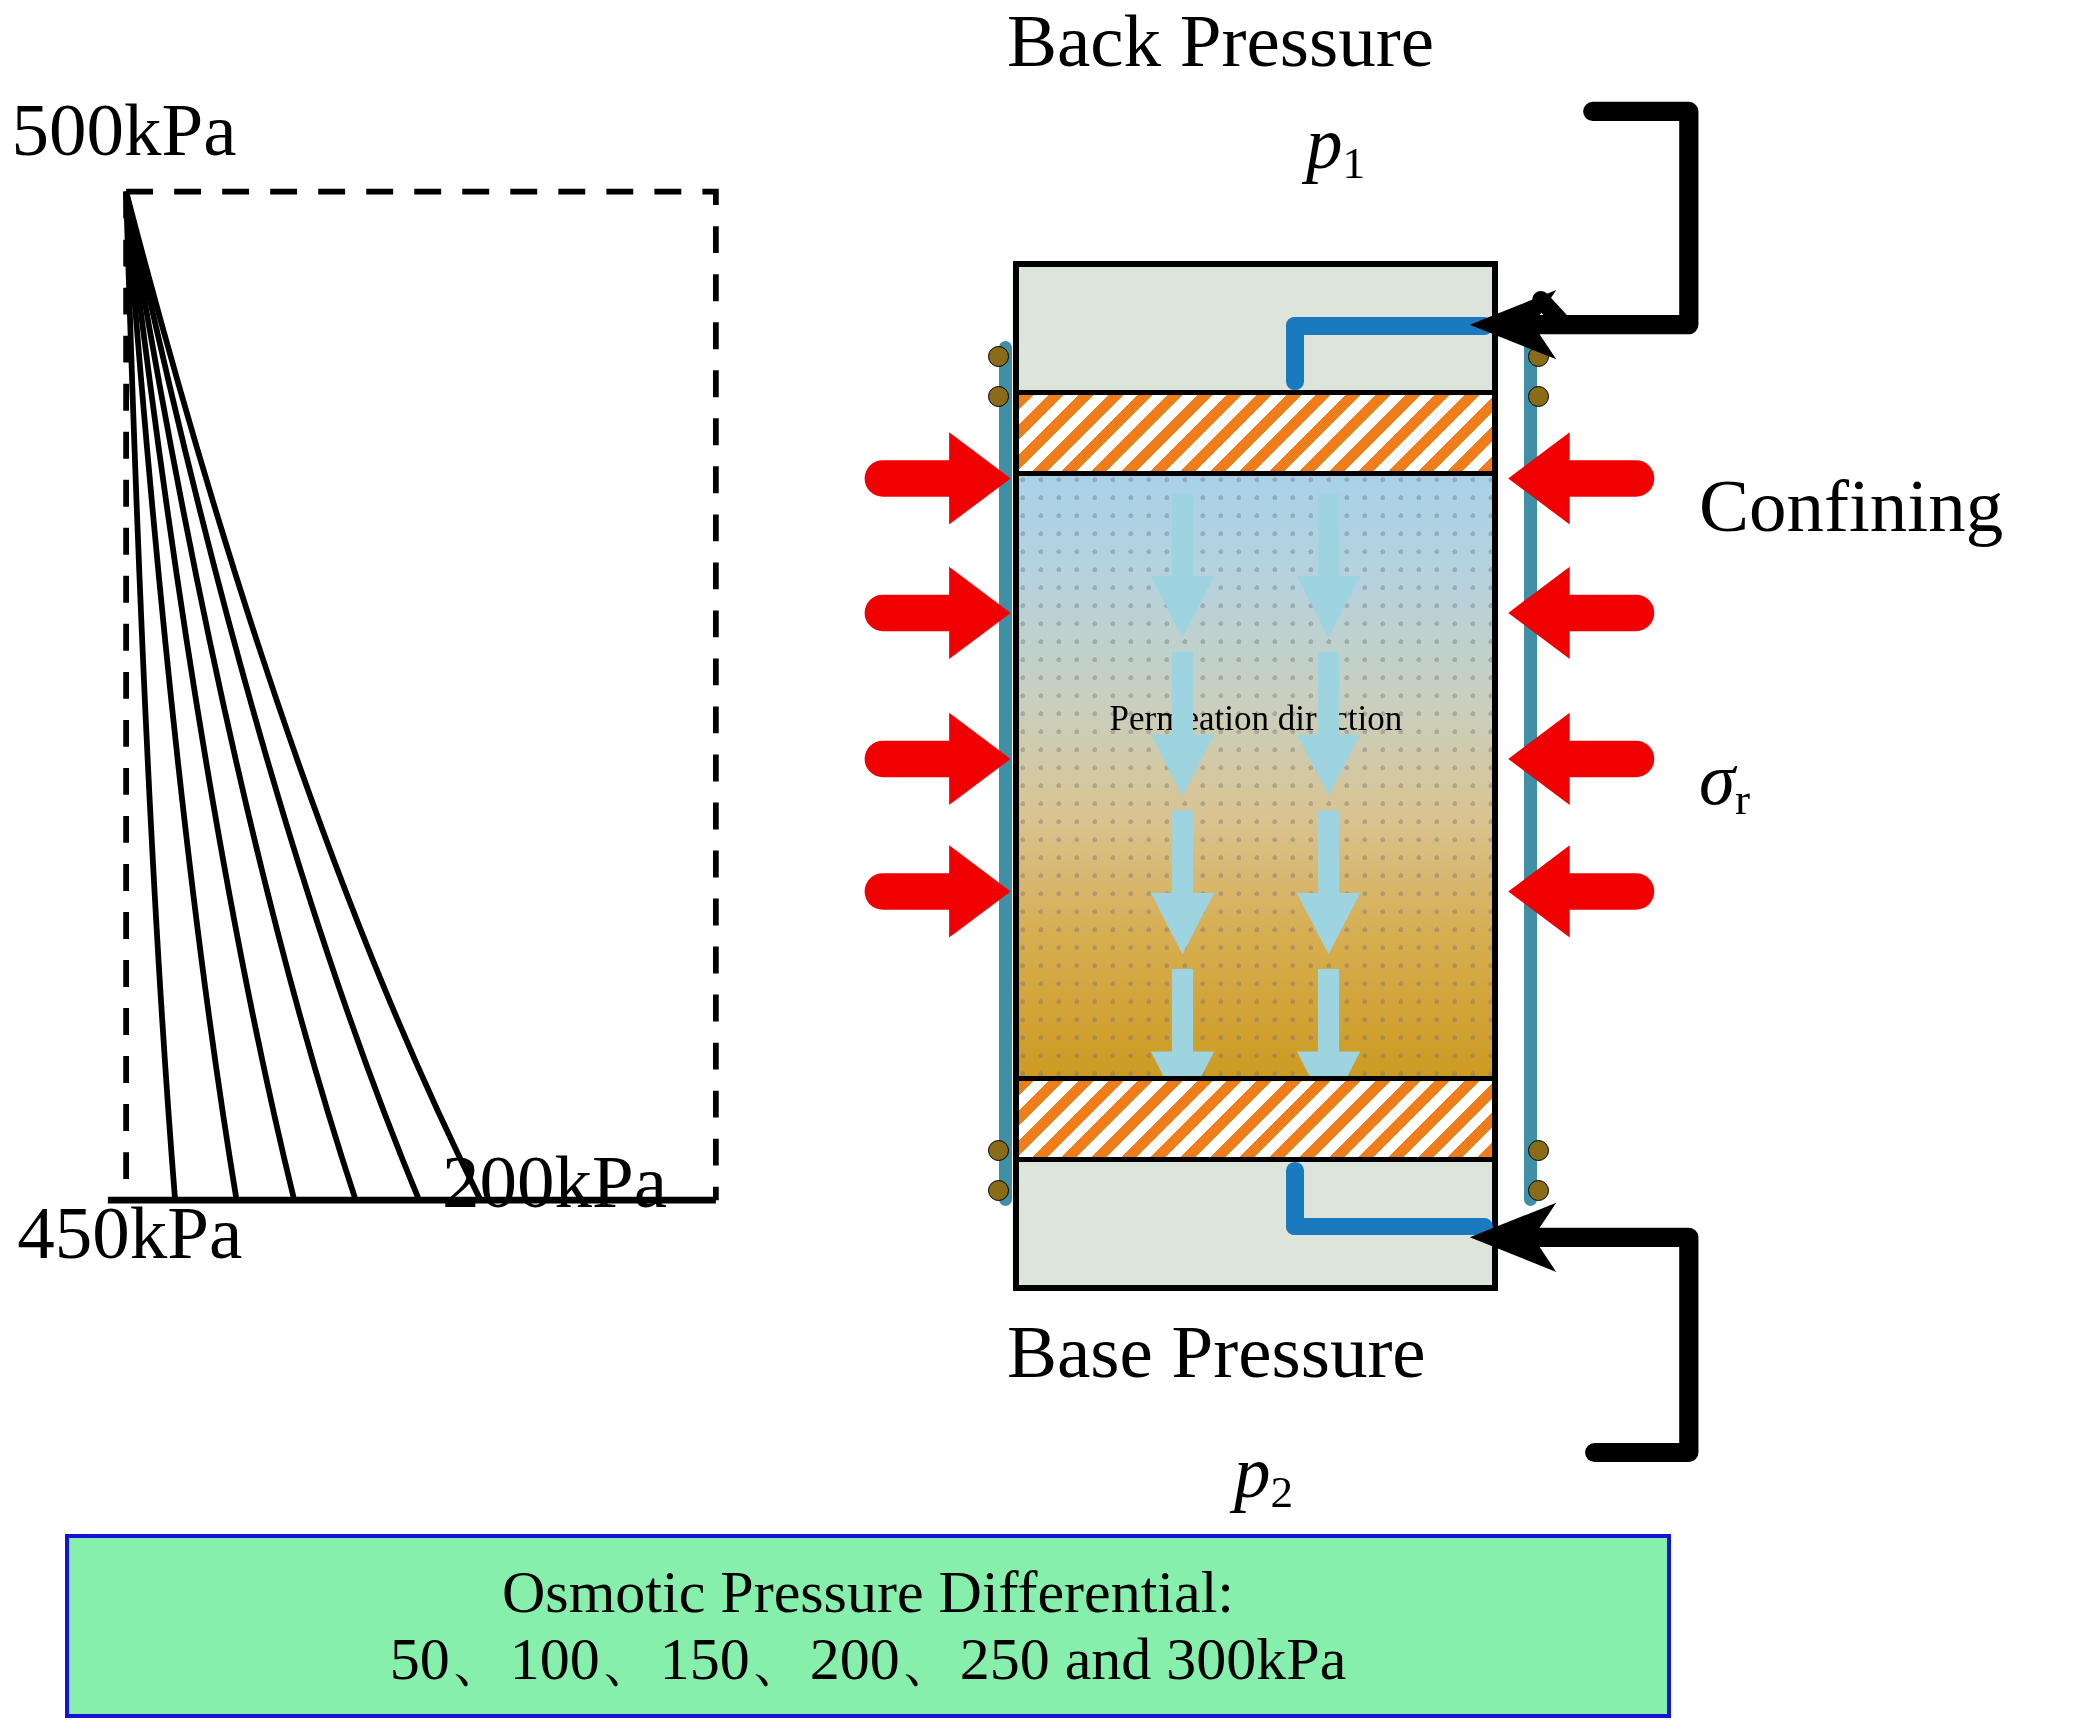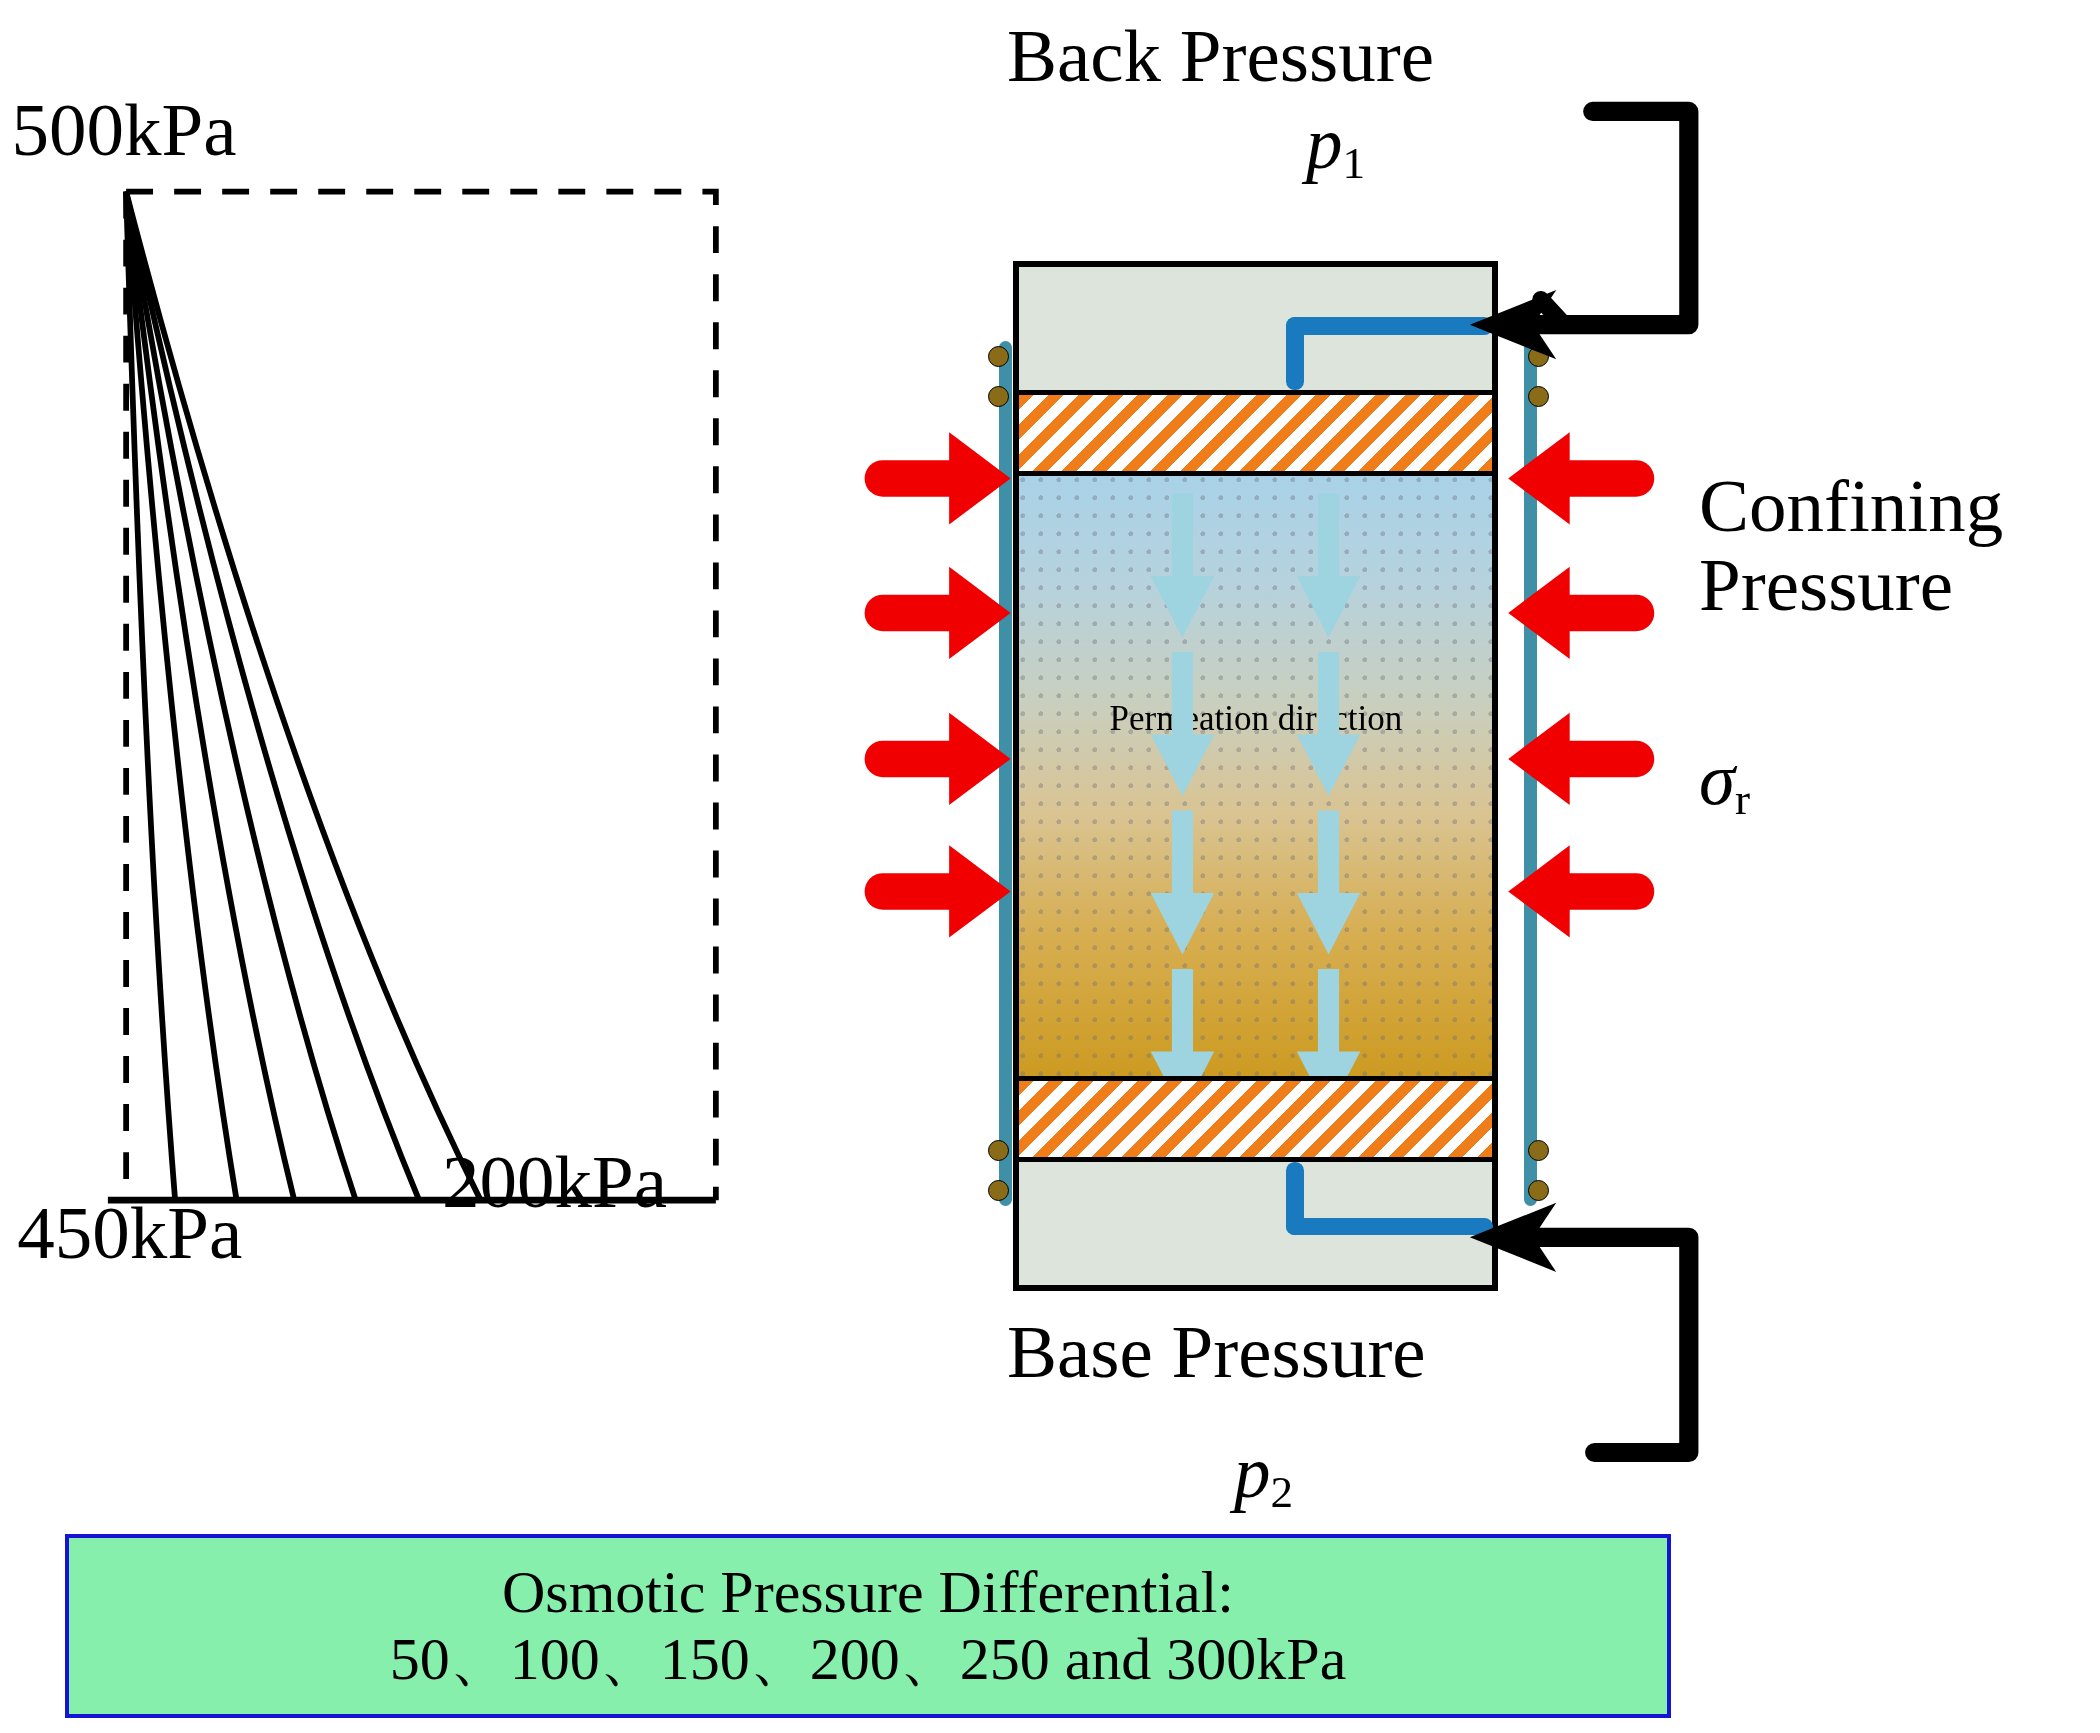--- a/index.html
+++ b/index.html
@@ -145,21 +145,21 @@
     left: 1699px; top: 467px;
     width: 384px;
     line-height: 1.05;
   }
   #confining-sigma {
     left: 1699px; top: 738px;
     width: 384px;
     text-align: left;
   }
 
-  #back-pressure-label { left: 1007px; top: 18px; }
+  #back-pressure-label { left: 1007px; top: 3px; }
   #p1-label  { left: 1306px; top: 102px; }
   #base-pressure-label { left: 1007px; top: 1314px; }
   #p2-label  { left: 1234px; top: 1431px; }
 
   
   #osmotic-box {
     left: 65px; top: 1534px;
     width: 1606px; height: 184px;
     border: 4.8px solid #1414d2;
     box-sizing: border-box;
@@ -286,21 +286,20 @@
 </div>
 
 <div class="abs label-lg" id="base-pressure-label">Base Pressure</div>
 
 <div class="abs sym" id="p2-label">
   <span>p</span><sub>2</sub>
 </div>
 
 <div class="abs label-lg" id="confining-text">
   <div>Confining</div>
-  <div>Pressure</div>
 </div>
 
 <div class="abs sym" id="confining-sigma">
   <span>σ</span><sub>r</sub>
 </div>
 
 <div class="abs" id="osmotic-box">
   <div id="osmotic-line1">Osmotic Pressure Differential:</div>
   <div id="osmotic-line2">50、100、150、200、250 and 300kPa</div>
 </div>

